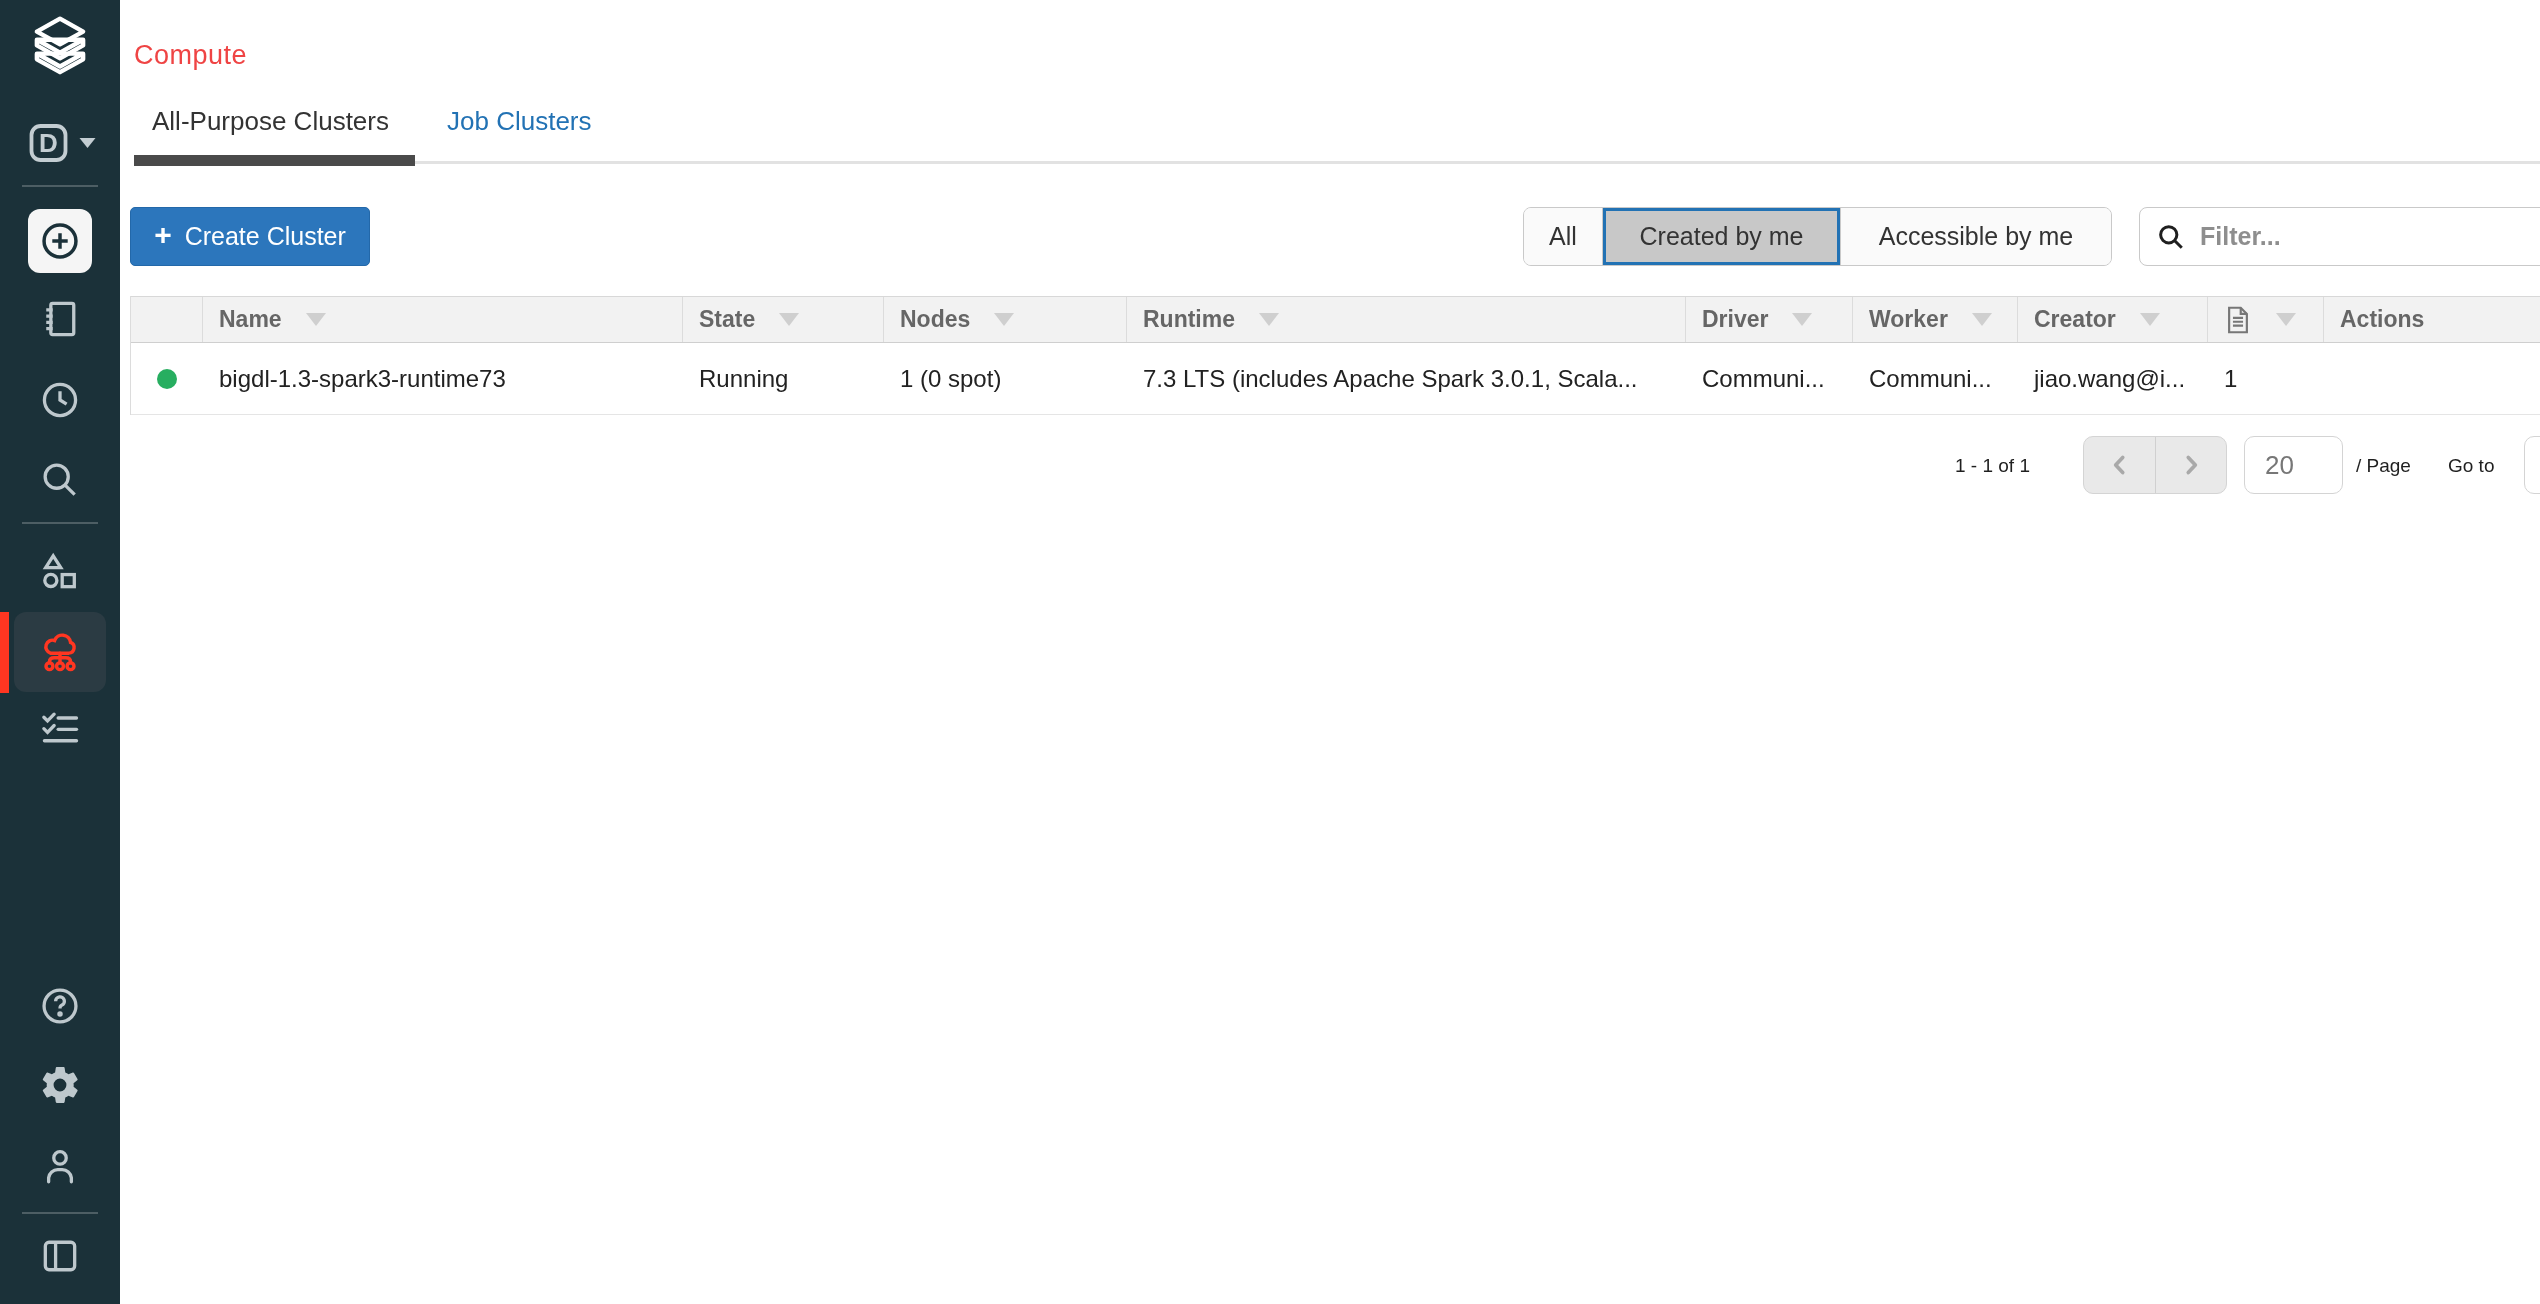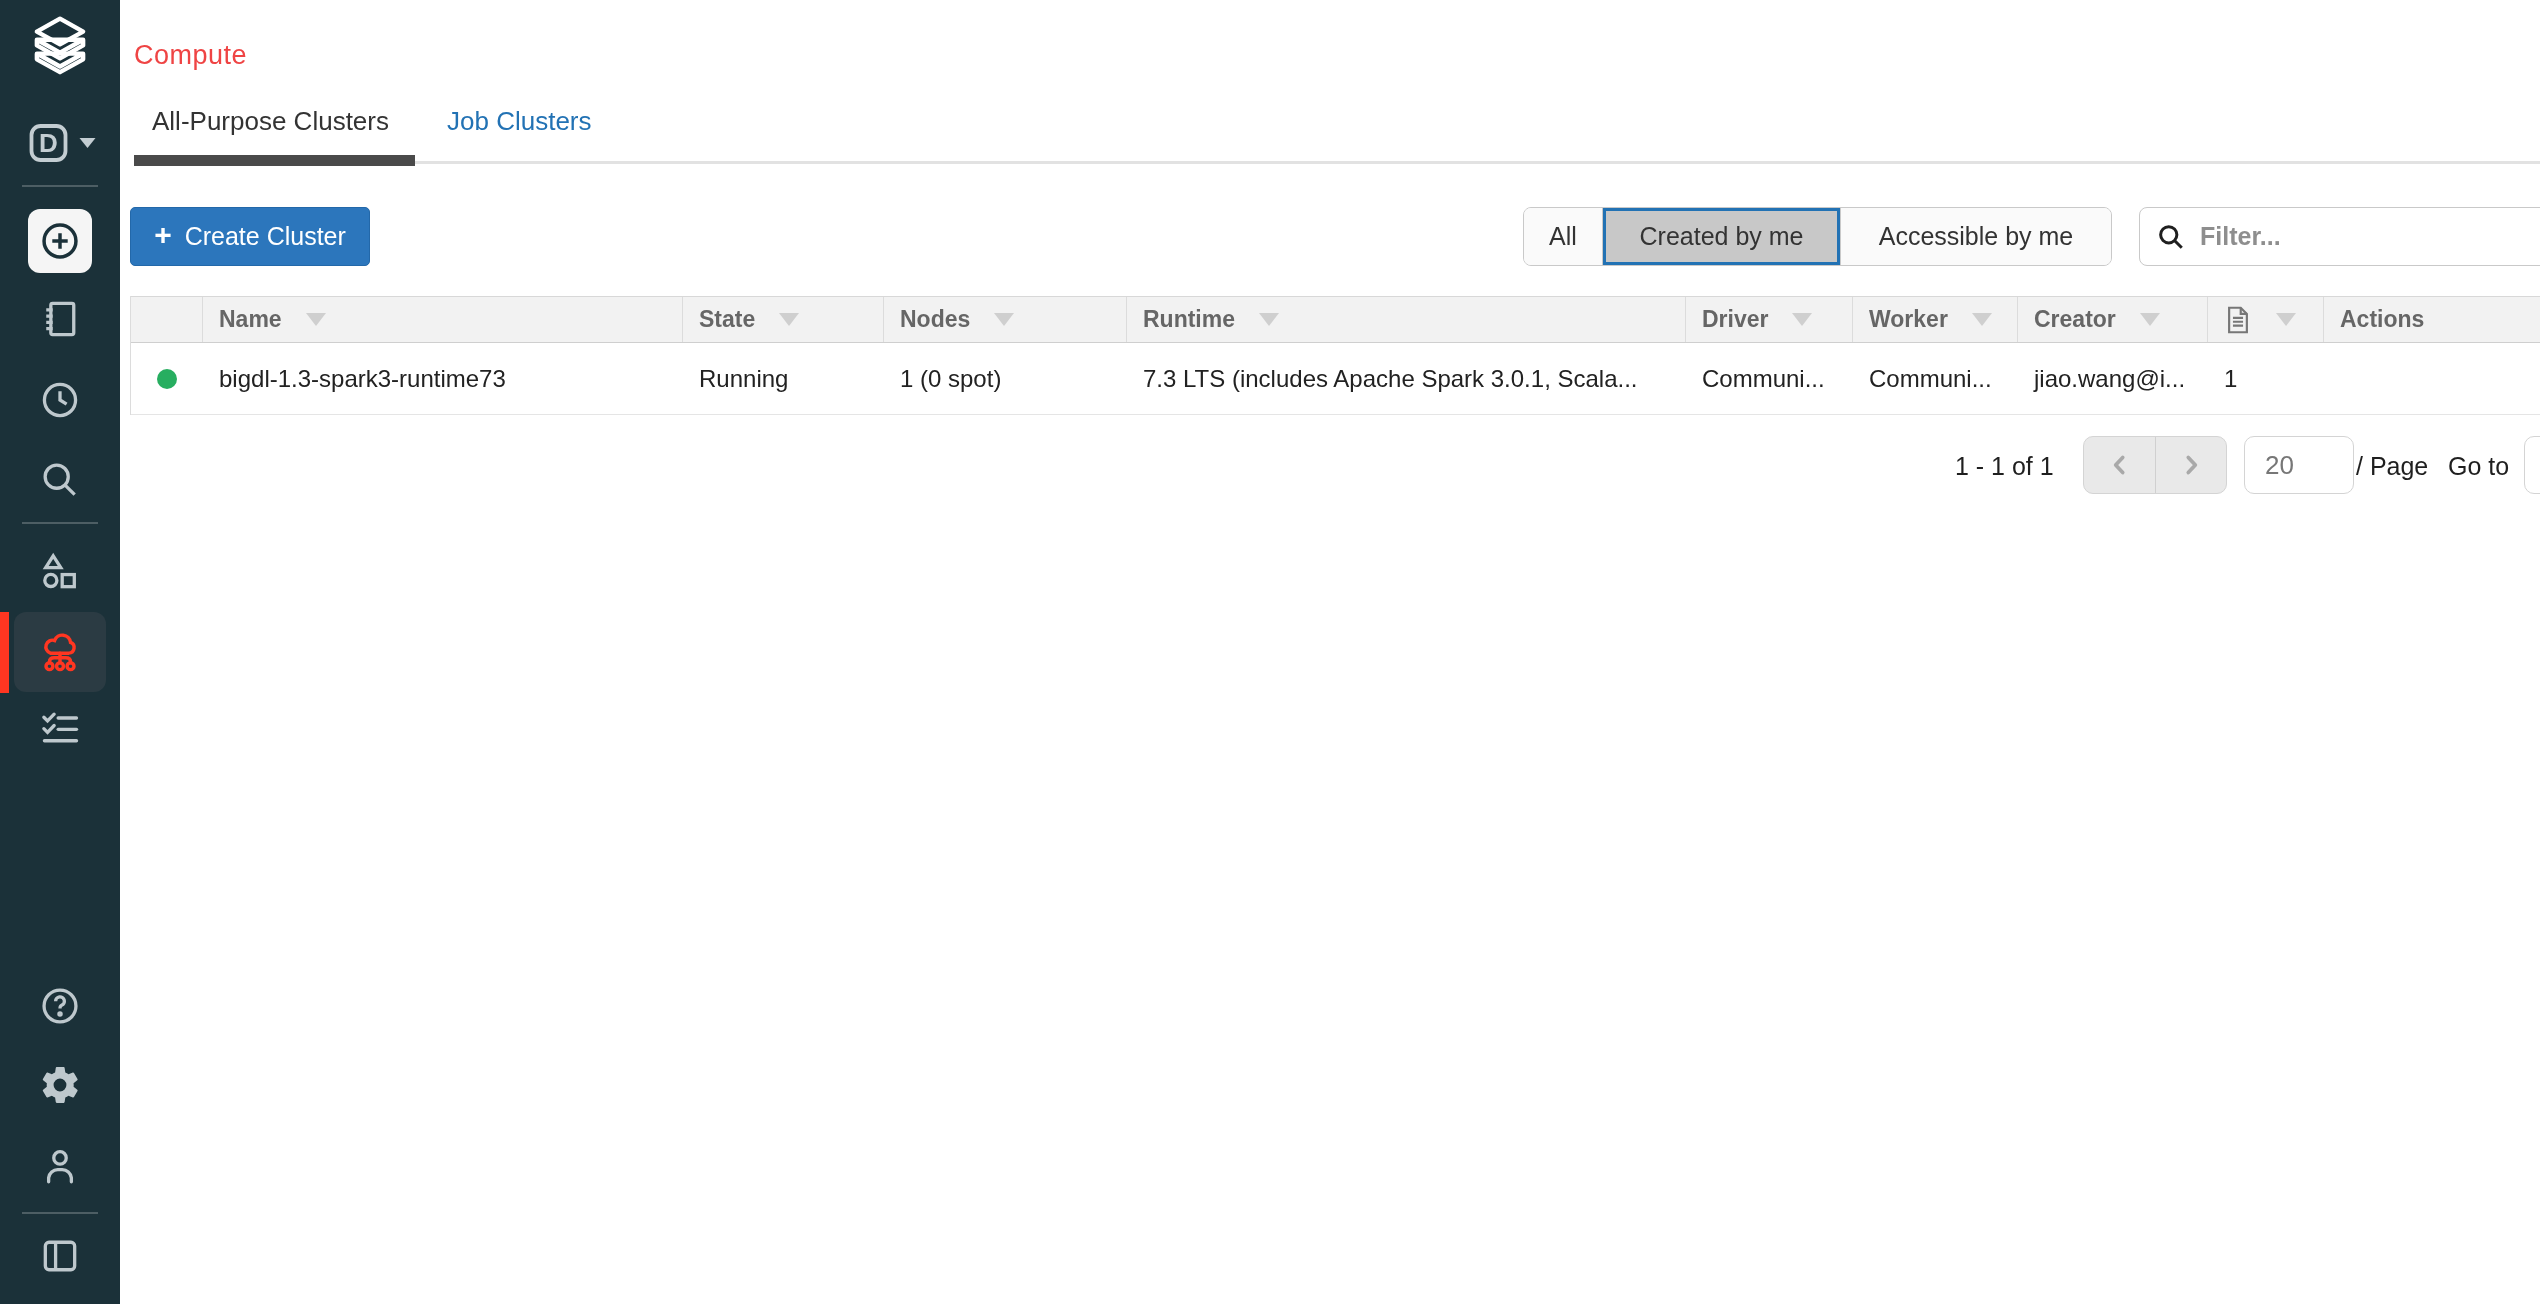--- a/index.html
+++ b/index.html
@@ -67,32 +67,32 @@
   }
   .th:last-child { border-right:none; }
   .sort-caret { width:0; height:0; border-left:10px solid transparent; border-right:10px solid transparent; border-top:13px solid #CFCFCF; flex:none; }
   .trow { display:flex; height:72px; background:#fff; border-bottom:1px solid #E5E5E5; }
   .td { display:flex; align-items:center; padding-left:16px; font-size:24px; color:#222; white-space:nowrap; overflow:hidden; }
   .c0 { width:72px; justify-content:center; padding-left:0; }
   .c1 { width:480px; } .c2 { width:201px; } .c3 { width:243px; } .c4 { width:559px; }
   .c5 { width:167px; } .c6 { width:165px; } .c7 { width:190px; } .c8 { width:116px; } .c9 { width:307px; }
   .status-dot { width:20px; height:20px; border-radius:50%; background:#27AE60; }
   
-  .pg-text { position:absolute; top:437px; height:58px; line-height:58px; font-size:25px; color:#1F1F1F; }
+  .pg-text { position:absolute; top:437px; height:58px; line-height:58px; font-size:19px; color:#1F1F1F; }
   .pg-range { left:1955px; }
   .pg-perpage { left:2356px; }
   .pg-goto { left:2448px; }
   .pager { position:absolute; left:2083px; top:436px; width:144px; height:58px; display:flex; border:1px solid #D4D4D4; border-radius:10px; background:#E9E9E9; overflow:hidden; }
   .pager-btn { width:72px; display:flex; align-items:center; justify-content:center; }
   .pager-btn + .pager-btn { border-left:1px solid #D0D0D0; }
   .pg-input {
     position:absolute; top:436px; height:58px; border:1px solid #D4D4D4; border-radius:10px;
     background:#fff; font-size:26px; color:#777; padding-left:20px; outline:none; font-family:inherit;
   }
-  .pg-size { left:2244px; width:110px; }
+  .pg-size { left:2244px; width:99px; }
   .pg-gotoinput { left:2524px; width:90px; color:#555; }
 </style>
 </head>
 <body>
 
 <div class="screen">
 
   <aside class="sidebar">
 
     <div class="snav" style="top:48px">

